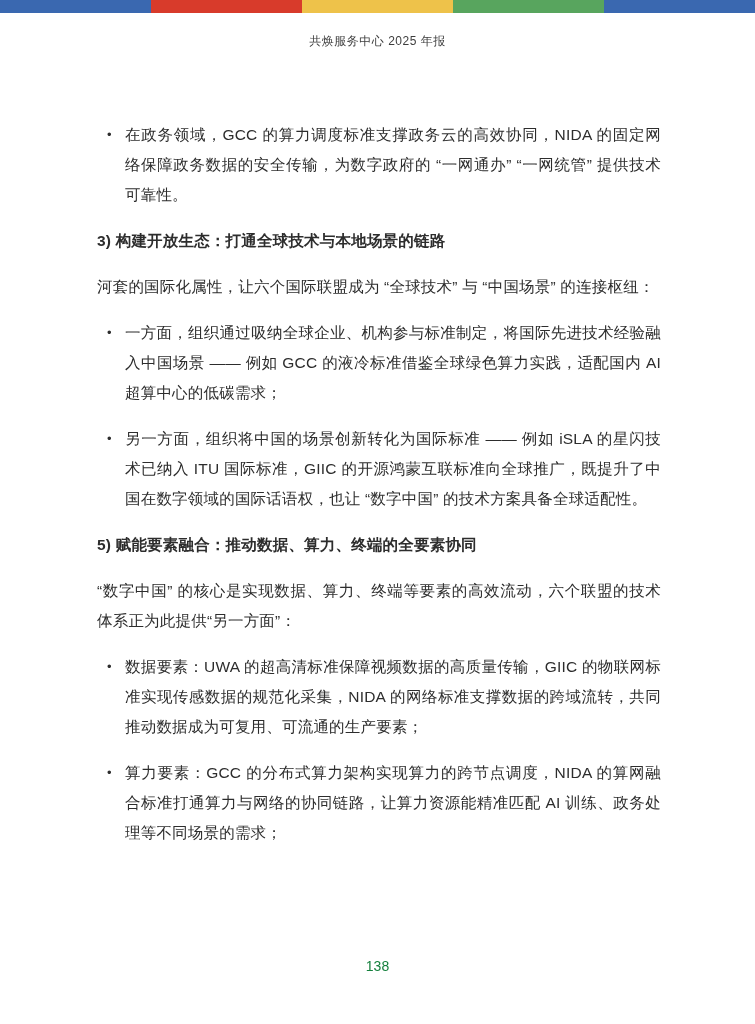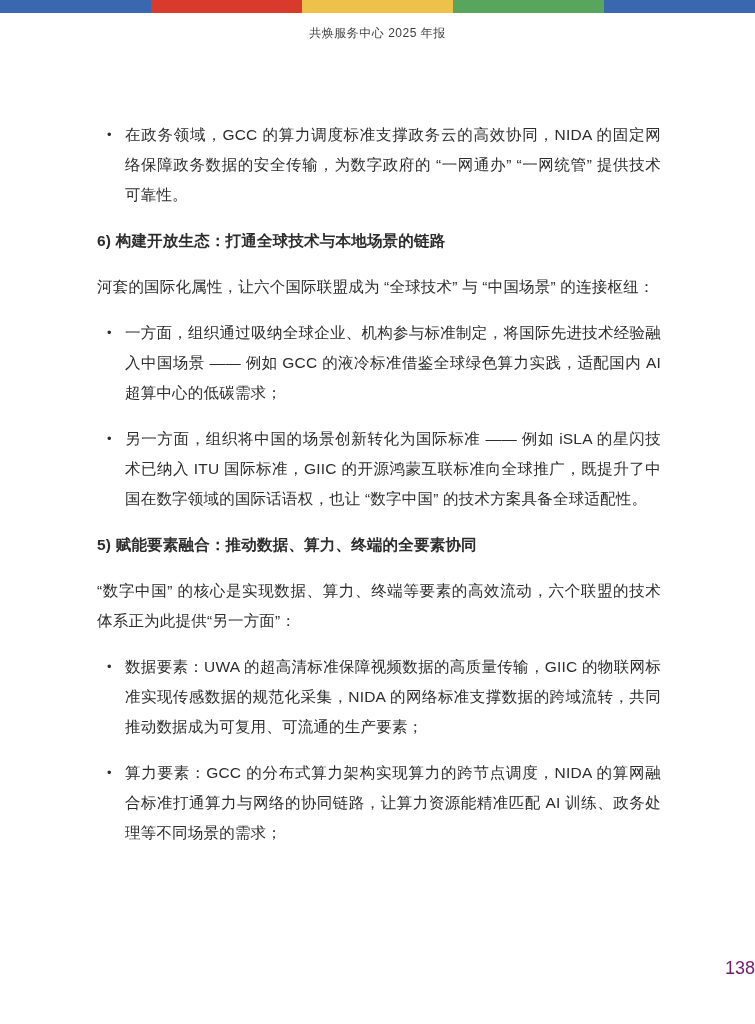--- a/index.html
+++ b/index.html
@@ -6,21 +6,21 @@
   .page{
     position:relative;
     width:755px;height:1024px;
     background:#ffffff;
     overflow:hidden;
     font-family:"Liberation Sans","DejaVu Sans",sans-serif;
   }
   .top-bar{display:flex;width:100%;height:13px;}
   .top-bar .seg{flex:1 1 0;height:100%;}
   .doc-header{
-    margin-top:12px;
+    margin-top:20px;
     text-align:center;
     font-size:12px;
     color:#3d3d3d;
     letter-spacing:.5px;
   }
   .content{
     position:absolute;
     left:97px;right:94px;top:120px;
     color:#2d2d2d;
     font-size:15.5px;
@@ -30,23 +30,23 @@
   }
   .block{margin:0 0 16px 0;}
   .heading{font-weight:700;margin-top:6px;}
   .bullet{position:relative;padding-left:28px;}
   .bullet .dot{
     position:absolute;left:10px;top:0;
     font-size:13px;
   }
   .page-footer{
     position:absolute;left:0;right:0;top:958px;
-    text-align:right;
-    color:#701a75;
-    font-size:18px;
+    text-align:center;
+    color:#15803d;
+    font-size:14px;
   }
 </style>
 </head>
 <body>
 
 <div class="page">
 
   <div class="top-bar">
       <div class="seg" style="background: rgb(58, 104, 176);"></div>
       <div class="seg" style="background: rgb(216, 59, 43);"></div>
@@ -57,21 +57,21 @@
 
   <div class="doc-header">共焕服务中心 2025 年报</div>
 
   <div class="content">
 
     <div class="block bullet">
       <span class="dot">•</span>
       <span>在政务领域，GCC 的算力调度标准支撑政务云的高效协同，NIDA 的固定网络保障政务数据的安全传输，为数字政府的 “一网通办” “一网统管” 提供技术可靠性。</span>
     </div>
 
-    <div class="block heading">6) 构建开放生态：打通全球技术与本地场景的链路</div>
+    <div class="block heading">3) 构建开放生态：打通全球技术与本地场景的链路</div>
 
     <div class="block paragraph">河套的国际化属性，让六个国际联盟成为 “全球技术” 与 “中国场景” 的连接枢纽：</div>
 
     <div class="block bullet">
       <span class="dot">•</span>
       <span>一方面，组织通过吸纳全球企业、机构参与标准制定，将国际先进技术经验融入中国场景 —— 例如 GCC 的液冷标准借鉴全球绿色算力实践，适配国内 AI 超算中心的低碳需求；</span>
     </div>
 
     <div class="block bullet">
       <span class="dot">•</span>

